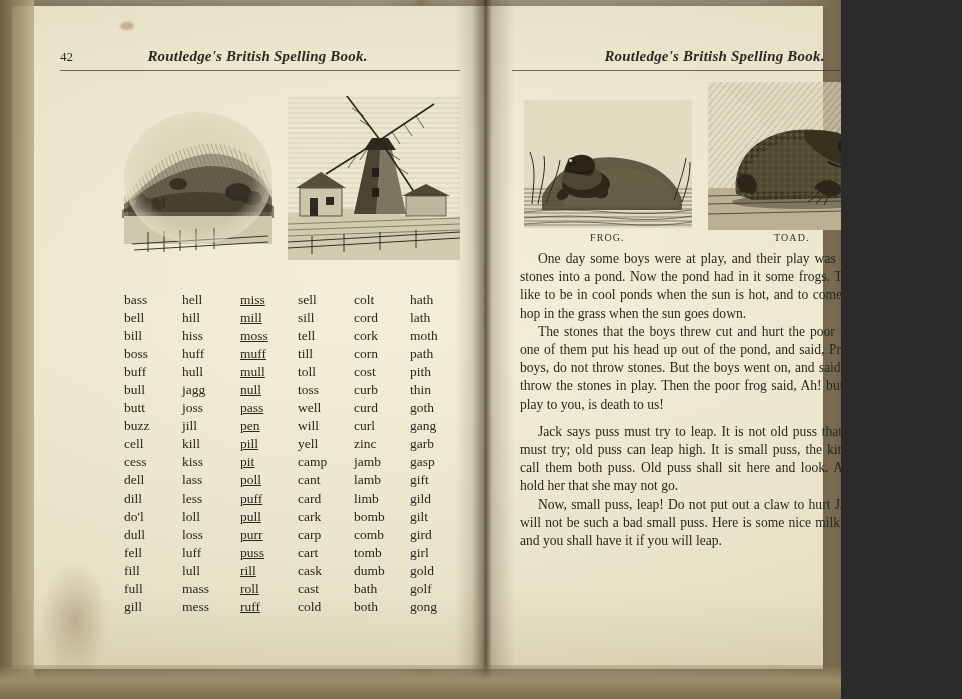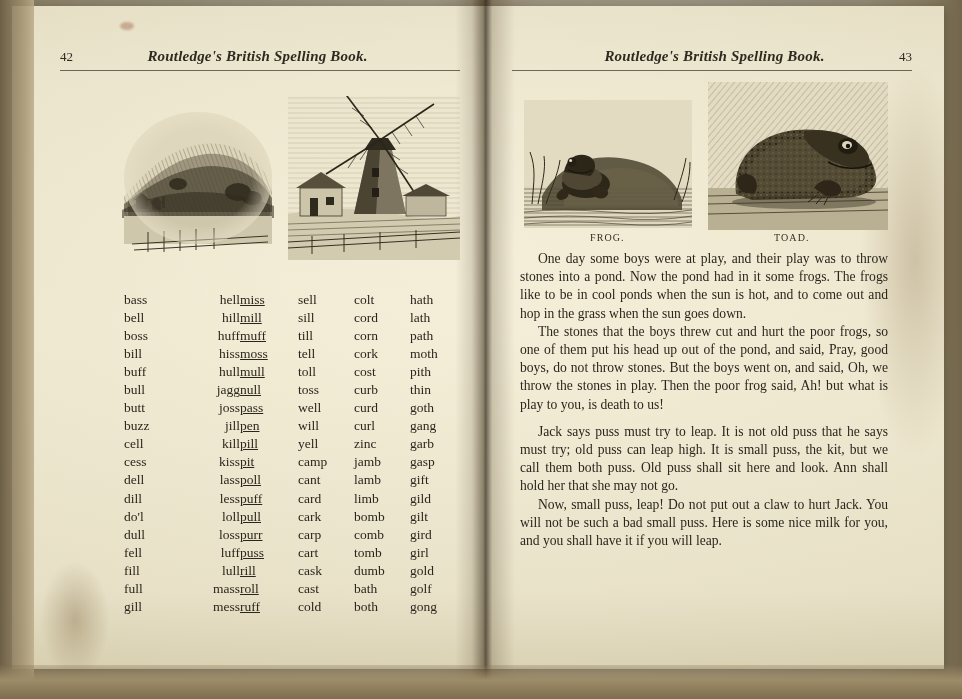--- a/index.html
+++ b/index.html
@@ -2,21 +2,21 @@
 <html><head>
 <meta charset="utf-8">
 <style>
   html, body {
     margin: 0;
     padding: 0;
     background: #2b2b2b;
   }
   #page {
     position: relative;
-    width: 962px;
+    width: 841px;
     height: 699px;
     overflow: hidden;
     background: #5eead4;
     font-family: "Liberation Serif", serif;
   }
 
   
   .book {
     position: absolute;
     inset: 0;
@@ -123,21 +123,21 @@
     border-collapse: collapse;
     font-size: 13.5px;
     color: #2b261d;
   }
   .word-table td {
     padding: 0.5px 0;
     line-height: 17.1px;
     white-space: nowrap;
   }
   .word-table td.c0 { width: 58px; }
-  .word-table td.c1 { width: 58px; text-align: right; }
+  .word-table td.c1 { width: 58px; }
   .word-table td.c2 { width: 58px; text-decoration: underline; }
   .word-table td.c3 { width: 56px; }
   .word-table td.c4 { width: 56px; }
   .word-table td.c5 { width: 54px; }
 
   
   .prose {
     position: absolute;
     top: 250px;
     left: 8px;
@@ -306,34 +306,34 @@
           </tr>
         <tr>
             <td class="c0">bell</td>
             <td class="c1">hill</td>
             <td class="c2">mill</td>
             <td class="c3">sill</td>
             <td class="c4">cord</td>
             <td class="c5">lath</td>
           </tr>
         <tr>
+            <td class="c0">bill</td>
+            <td class="c1">hiss</td>
+            <td class="c2">moss</td>
+            <td class="c3">tell</td>
+            <td class="c4">cork</td>
+            <td class="c5">moth</td>
+          </tr>
+        <tr>
             <td class="c0">boss</td>
             <td class="c1">huff</td>
             <td class="c2">muff</td>
             <td class="c3">till</td>
             <td class="c4">corn</td>
             <td class="c5">path</td>
-          </tr>
-        <tr>
-            <td class="c0">bill</td>
-            <td class="c1">hiss</td>
-            <td class="c2">moss</td>
-            <td class="c3">tell</td>
-            <td class="c4">cork</td>
-            <td class="c5">moth</td>
           </tr>
         <tr>
             <td class="c0">buff</td>
             <td class="c1">hull</td>
             <td class="c2">mull</td>
             <td class="c3">toll</td>
             <td class="c4">cost</td>
             <td class="c5">pith</td>
           </tr>
         <tr>

